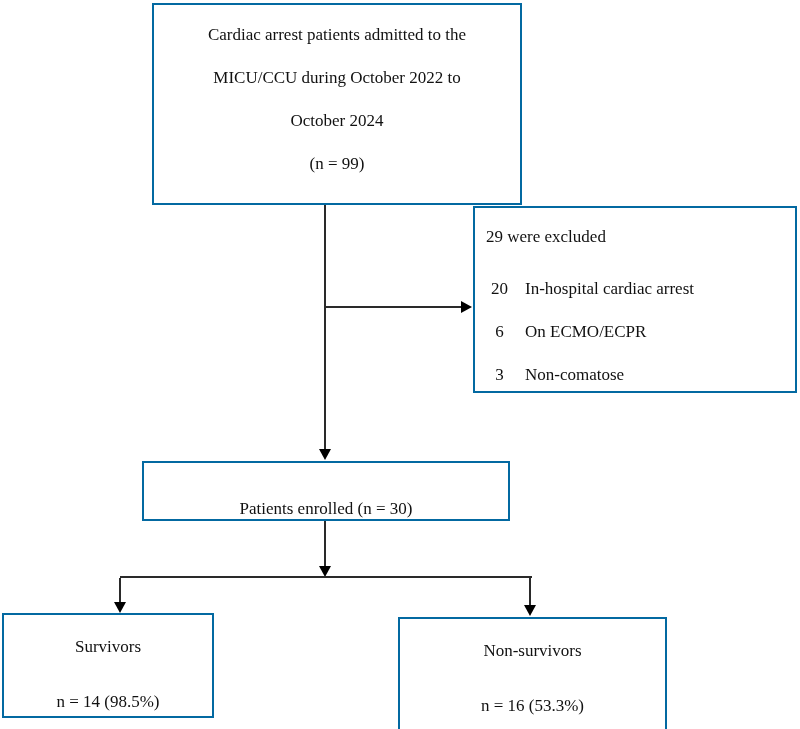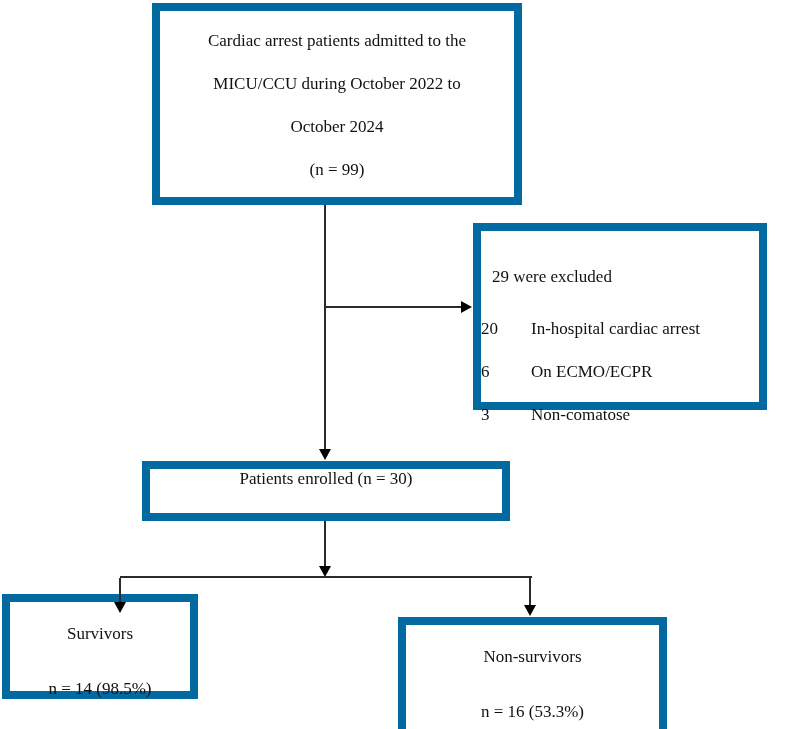--- a/index.html
+++ b/index.html
@@ -13,42 +13,42 @@
     height: 729px;
     background: #ffffff;
     font-family: "Liberation Serif", "DejaVu Serif", serif;
     font-size: 17px;
     color: #111111;
     overflow: hidden;
   }
   .box {
     position: absolute;
     box-sizing: border-box;
-    border: 8px solid #0369a1;
+    border: 2px solid #0369a1;
     background: #ffffff;
   }
   .center-text { text-align: center; }
   .line { line-height: 43px; white-space: nowrap; }
 
   
   #top-box { left: 152px; top: 3px; width: 370px; height: 202px; padding-top: 8px; }
 
   
-  #excluded-box { left: 473px; top: 223px; width: 294px; height: 187px; padding-top: 24px; }
+  #excluded-box { left: 473px; top: 206px; width: 324px; height: 187px; padding-top: 7px; }
   #excluded-box .title { padding-left: 11px; margin-bottom: 9px; }
   .excl-row { display: flex; }
-  .excl-num { display: inline-block; width: 49px; text-align: left; }
+  .excl-num { display: inline-block; width: 49px; text-align: center; }
   .excl-label { margin-left: 1px; }
 
   
   #enrolled-box { left: 142px; top: 461px; width: 368px; height: 60px;
-                  display: flex; align-items: flex-start; justify-content: center; }
+                  display: flex; align-items: flex-end; justify-content: center; }
 
   
-  #survivors-box { left: 2px; top: 594px; width: 196px; height: 105px; }
+  #survivors-box { left: 2px; top: 613px; width: 212px; height: 105px; }
   #nonsurvivors-box { left: 398px; top: 617px; width: 269px; height: 128px; }
   .outcome-title { margin-top: 10px; }
   .outcome-value { margin-top: 12px; }
 
   
   .vline, .hline { position: absolute; background: #2a2a2a; }
   .vline { width: 2px; }
   .hline { height: 2px; }
   .arrow-down {
     position: absolute; width: 0; height: 0;

